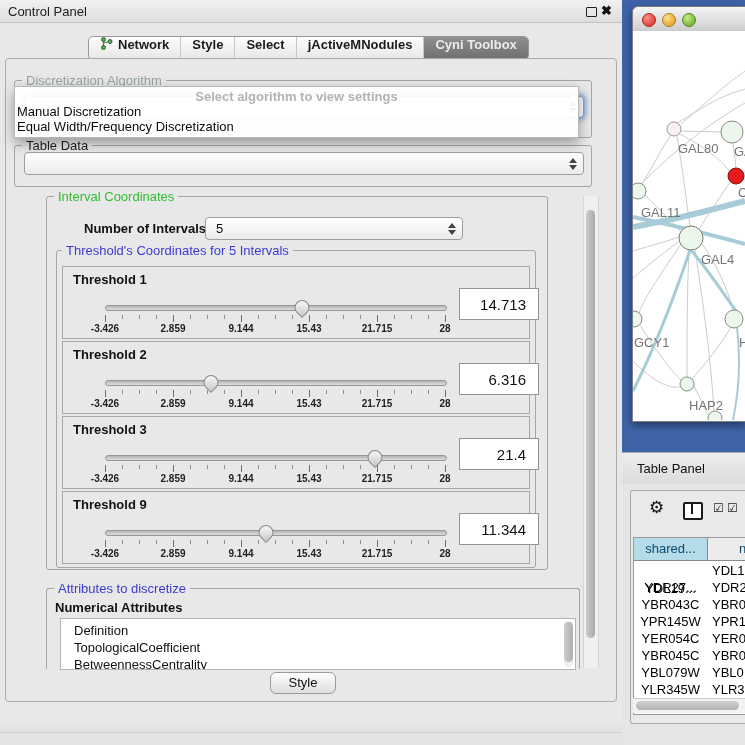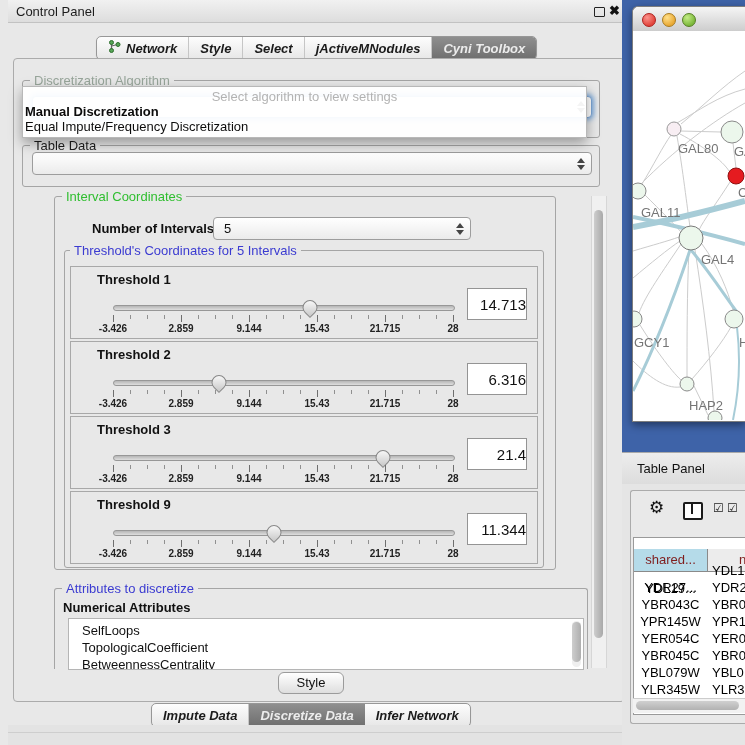--- a/index.html
+++ b/index.html
@@ -1,28 +1,28 @@
 <!DOCTYPE html>
 <html style="--selected-tab-bg: #6f6f6f; --green-title: #2fbe2f; --blue-title: #3b3bd1; --mac-frame-blue: #3e63a8; --header-blue: #b5dbe9; --node-green: #ecf7ec; --node-pink: #f8eef3; --node-red: #e51b20; --edge-teal: #a7ccd7; --edge-gray: #cccccc;"><head>
 <meta charset="utf-8">
 <style>
   html,body{margin:0;padding:0;}
   body{width:745px;height:745px;font-family:"Liberation Sans",sans-serif;background:#e8e8e8;overflow:hidden;}
   #app{position:relative;width:745px;height:745px;background:#e8e8e8;}
   .abs{position:absolute;}
 
   
-  #ctrl{left:8px;top:0;width:622px;height:745px;background:#e8e8e8;}
+  #ctrl{left:0;top:0;width:622px;height:745px;background:#e8e8e8;}
   #cp-titlebar{left:0;top:0;width:622px;height:22px;background:linear-gradient(#f1f1f1,#dddddd);border-bottom:1px solid #c2c2c2;}
   #cp-title{left:8px;top:4px;font-size:13px;color:#1c1c1c;}
   #float-btn{left:586px;top:7px;width:9px;height:8px;border:1.6px solid #222;border-radius:1px;}
   #close-btn{left:601px;top:3px;font-size:13px;font-weight:700;color:#111;}
 
   .segbar{display:flex;height:22px;border:1px solid #979797;border-radius:5px;background:linear-gradient(#fdfdfd,#e7e7e7);box-shadow:0 1px 1px rgba(0,0,0,.12);overflow:hidden;}
-  .seg{display:flex;align-items:center;gap:5px;padding:0 11px;font-size:13px;font-weight:700;color:#1b1b1b;border-right:1px solid #c6c6c6;white-space:nowrap;font-style:italic;}
+  .seg{display:flex;align-items:flex-start;gap:5px;padding:0 11px;font-size:13px;font-weight:700;color:#1b1b1b;border-right:1px solid #c6c6c6;white-space:nowrap;}
   .seg:last-child{border-right:none;}
   .seg.sel{background:linear-gradient(#8f8f8f,var(--selected-tab-bg));color:#ececec;border-right:none;}
   #top-tabs{left:88px;top:36px;}
   #bottom-tabs{left:143px;top:703px;}
 
   #content-frame{left:5px;top:58px;width:610px;height:642px;border:1px solid #ababab;border-radius:4px;background:#e8e8e8;}
 
   .group{border:1px solid #a5a5a5;border-radius:3px;background:transparent;}
   .gtitle{position:absolute;font-size:13px;background:#e8e8e8;padding:0 4px;white-space:nowrap;}
   .green{color:var(--green-title);}
@@ -32,47 +32,47 @@
   .combo .cv{position:absolute;left:10px;top:3px;}
   .stepper{position:absolute;right:7px;top:50%;transform:translateY(-50%);width:7px;height:12px;}
   .stepper .up{position:absolute;top:0;left:0;width:0;height:0;border-left:4px solid transparent;border-right:4px solid transparent;border-bottom:5px solid #444;}
   .stepper .dn{position:absolute;bottom:0;left:0;width:0;height:0;border-left:4px solid transparent;border-right:4px solid transparent;border-top:5px solid #444;}
 
   #group-disc{left:14px;top:80px;width:576px;height:56px;}
   #disc-title{left:22px;top:73px;color:#97a59a;}
   #combo-hidden{left:24px;top:96px;width:558px;height:20px;border:1px solid #7ca6d6;box-shadow:0 0 5px 2px rgba(104,160,220,.85);background:#fff;border-radius:4px;}
 
   #algo-popup{left:14px;top:86px;width:563px;height:50px;background:rgba(255,255,255,.94);border:1px solid #b8b8b8;box-shadow:0 5px 12px rgba(0,0,0,.35);z-index:60;}
-  #popup-prompt{left:0;top:2px;width:100%;text-align:center;font-size:13px;color:#b3b3b3;}
+  #popup-prompt{left:0;top:2px;width:100%;text-align:center;font-size:13px;color:#b3b3b3;font-weight:bold;}
   .popup-item{left:2px;font-size:13px;color:#0c0c0c;white-space:nowrap;}
-  #popup-item-0{top:17px;font-weight:700;}
+  #popup-item-0{top:17px;font-weight:400;}
   #popup-item-1{top:32px;}
 
   #group-tdata{left:14px;top:145px;width:576px;height:40px;}
   #tdata-title{left:22px;top:138px;color:#1d1d1d;}
   #combo-tdata{left:24px;top:152px;width:558px;height:21px;}
 
   #group-interval{left:46px;top:196px;width:500px;height:372px;}
   #interval-title{left:54px;top:189px;}
   #ni-label{left:84px;top:221px;font-size:13px;font-weight:700;color:#111;}
   #combo-ni{left:205px;top:217px;width:256px;height:21px;}
 
   #group-thr{left:56px;top:250px;width:478px;height:316px;}
   #thr-title{left:62px;top:243px;}
 
   .tbox{position:absolute;left:62px;width:466px;height:71px;border:1px solid #a8a8a8;background:#e8e8e8;}
-  .tlabel{position:absolute;left:10px;top:5px;font-size:13px;font-weight:700;color:#111;margin-left:16px;}
+  .tlabel{position:absolute;left:10px;top:5px;font-size:13px;font-weight:700;color:#111;}
   .track{position:absolute;left:42px;top:38px;width:340px;height:4px;background:linear-gradient(#b6b6b6,#dedede);border:1px solid #979797;border-radius:3px;}
   .thumb{position:absolute;top:-6px;width:13px;height:13px;background:linear-gradient(135deg,#ffffff,#c7c7c7);border:1px solid #878787;border-radius:50% 50% 0 50%;transform:translateX(-50%) rotate(45deg);}
   .ticks{position:absolute;left:42px;top:48px;width:340px;height:7px;}
   .tk{position:absolute;top:0;width:1px;height:7px;background:#6f6f6f;}
   .tk.minor{height:4px;background:#909090;}
   .tlabels{position:absolute;left:42px;top:56px;width:340px;height:11px;}
   .tl{position:absolute;transform:translateX(-50%);font-size:10px;font-weight:700;color:#222;white-space:nowrap;}
-  .vbox{position:absolute;left:396px;top:21px;width:60px;height:32px;background:#fff;border:1px solid #949494;font-size:15px;color:#111;text-align:right;line-height:32px;padding-right:0;box-sizing:border-box;}
+  .vbox{position:absolute;left:396px;top:21px;width:80px;height:32px;background:#fff;border:1px solid #949494;font-size:15px;color:#111;text-align:right;line-height:32px;padding-right:12px;box-sizing:border-box;}
 
   #group-attr{left:46px;top:588px;width:532px;height:80px;border-bottom:none;border-bottom-left-radius:0;border-bottom-right-radius:0;}
   #attr-title{left:54px;top:581px;}
   #attr-sub{left:55px;top:600px;font-size:13px;font-weight:700;color:#111;}
   #attr-list{left:60px;top:618px;width:514px;height:50px;background:#fff;border:1px solid #b5b5b5;overflow:hidden;}
   .attr-item{position:absolute;left:13px;font-size:13px;color:#111;white-space:nowrap;}
   #list-sb{right:2px;top:2px;width:9px;height:46px;background:#efefef;border-radius:5px;}
   #list-sb-thumb{left:0;top:1px;width:9px;height:40px;background:linear-gradient(90deg,#cecece,#aeaeae);border-radius:5px;}
 
   #main-sb{left:583px;top:196px;width:14px;height:472px;background:#f0f0f0;border-left:1px solid #d6d6d6;border-right:1px solid #d6d6d6;}
@@ -97,21 +97,21 @@
   #tp-title{left:15px;top:8px;font-size:13px;color:#111;}
   #tp-bg{left:622px;top:484px;width:123px;height:261px;background:#e5e5e5;}
   #tp-box{left:630px;top:490px;width:115px;height:232px;background:#e9e9e9;border:1px solid #ababab;border-right:none;border-radius:3px 0 0 3px;}
   #gear{left:18px;top:8px;font-size:17px;color:#111;line-height:17px;}
   #cols-icon{left:52px;top:11px;width:16px;height:14px;border:2px solid #1b1b1b;border-radius:2px;background:#fff;}
   #cols-icon div{position:absolute;left:6px;top:0;width:2px;height:10px;background:#1b1b1b;}
   .chk{position:absolute;top:10px;font-size:12px;color:#222;}
   #chk1{left:82px;} #chk2{left:96px;}
 
   #grid{left:2px;top:46px;width:113px;height:176px;background:#fff;border:1px solid #9a9a9a;border-right:none;overflow:hidden;}
-  .hdr{position:absolute;top:11px;height:22px;border-bottom:1px solid #8a8a8a;font-size:13px;color:#7f1d1d;line-height:22px;}
+  .hdr{position:absolute;top:0;height:22px;border-bottom:1px solid #8a8a8a;font-size:13px;color:#0c4a6e;line-height:22px;}
   #hdr0{left:0;width:73px;background:var(--header-blue);border-right:1px solid #8a8a8a;text-align:center;}
   #hdr1{left:74px;width:60px;background:#ececec;padding-left:31px;}
   .cell0{position:absolute;left:0;width:73px;font-size:13px;color:#000;text-align:center;white-space:nowrap;}
   .cell1{position:absolute;left:78px;width:40px;font-size:13px;color:#000;white-space:nowrap;overflow:hidden;}
   #hscroll{left:2px;top:207px;width:112px;height:14px;background:#f2f2f2;border-top:1px solid #cccccc;}
   #hscroll-thumb{left:3px;top:2px;width:103px;height:9px;background:linear-gradient(#d0d0d0,#b2b2b2);border-radius:5px;}
 
   .netlabel{font-size:13px;fill:#757575;font-family:"Liberation Sans",sans-serif;}
 </style>
 </head>
@@ -161,21 +161,21 @@
     <div id="combo-hidden" class="abs">
       <span class="stepper">
           <span class="up"></span>
           <span class="dn"></span>
         </span>
     </div>
 
     <div id="algo-popup" class="abs">
       <div id="popup-prompt" class="abs">Select algorithm to view settings</div>
       <div id="popup-item-0" class="abs popup-item">Manual Discretization</div>
-      <div id="popup-item-1" class="abs popup-item">Equal Impute/Frequency Discretization</div>
+      <div id="popup-item-1" class="abs popup-item">Equal Width/Frequency Discretization</div>
     </div>
 
     <div id="group-tdata" class="abs group"></div>
     <span id="tdata-title" class="abs gtitle">Table Data</span>
     <div id="combo-tdata" class="abs combo">
       <span class="stepper">
           <span class="up"></span>
           <span class="dn"></span>
         </span>
     </div>
@@ -347,45 +347,34 @@
         <span class="tl" style="left:80%">21.715</span>
         <span class="tl" style="left:100%">28</span>
       </div>
       <div class="vbox">11.344</div>
     </div>
 
     <div id="group-attr" class="abs group"></div>
     <span id="attr-title" class="abs gtitle blue">Attributes to discretize</span>
     <span id="attr-sub" class="abs">Numerical Attributes</span>
     <div id="attr-list" class="abs">
-      <div class="attr-item" style="top:4px">SelfLoops</div>
+      <div class="attr-item" style="top:4px">Definition</div>
       <div class="attr-item" style="top:21px">TopologicalCoefficient</div>
       <div class="attr-item" style="top:38px">BetweennessCentrality</div>
       <div id="list-sb" class="abs">
           <div id="list-sb-thumb" class="abs"></div>
         </div>
     </div>
 
     <div id="main-sb" class="abs">
         <div id="main-sb-thumb" class="abs"></div>
       </div>
 
     <div id="apply-btn" class="abs">Style</div>
 
-    <div id="bottom-tabs" class="abs segbar">
-      <div class="seg">
-          <span>Impute Data</span>
-        </div>
-      <div class="seg sel">
-          <span>Discretize Data</span>
-        </div>
-      <div class="seg">
-          <span>Infer Network</span>
-        </div>
-    </div>
 
     <div id="below-strip" class="abs"></div>
     <div id="below-line" class="abs"></div>
   </div>
 
   <div id="blue-frame" class="abs"></div>
 
   <div id="mac-win" class="abs">
     <div id="mac-titlebar" class="abs">
       <span id="light-red" class="light"></span>

